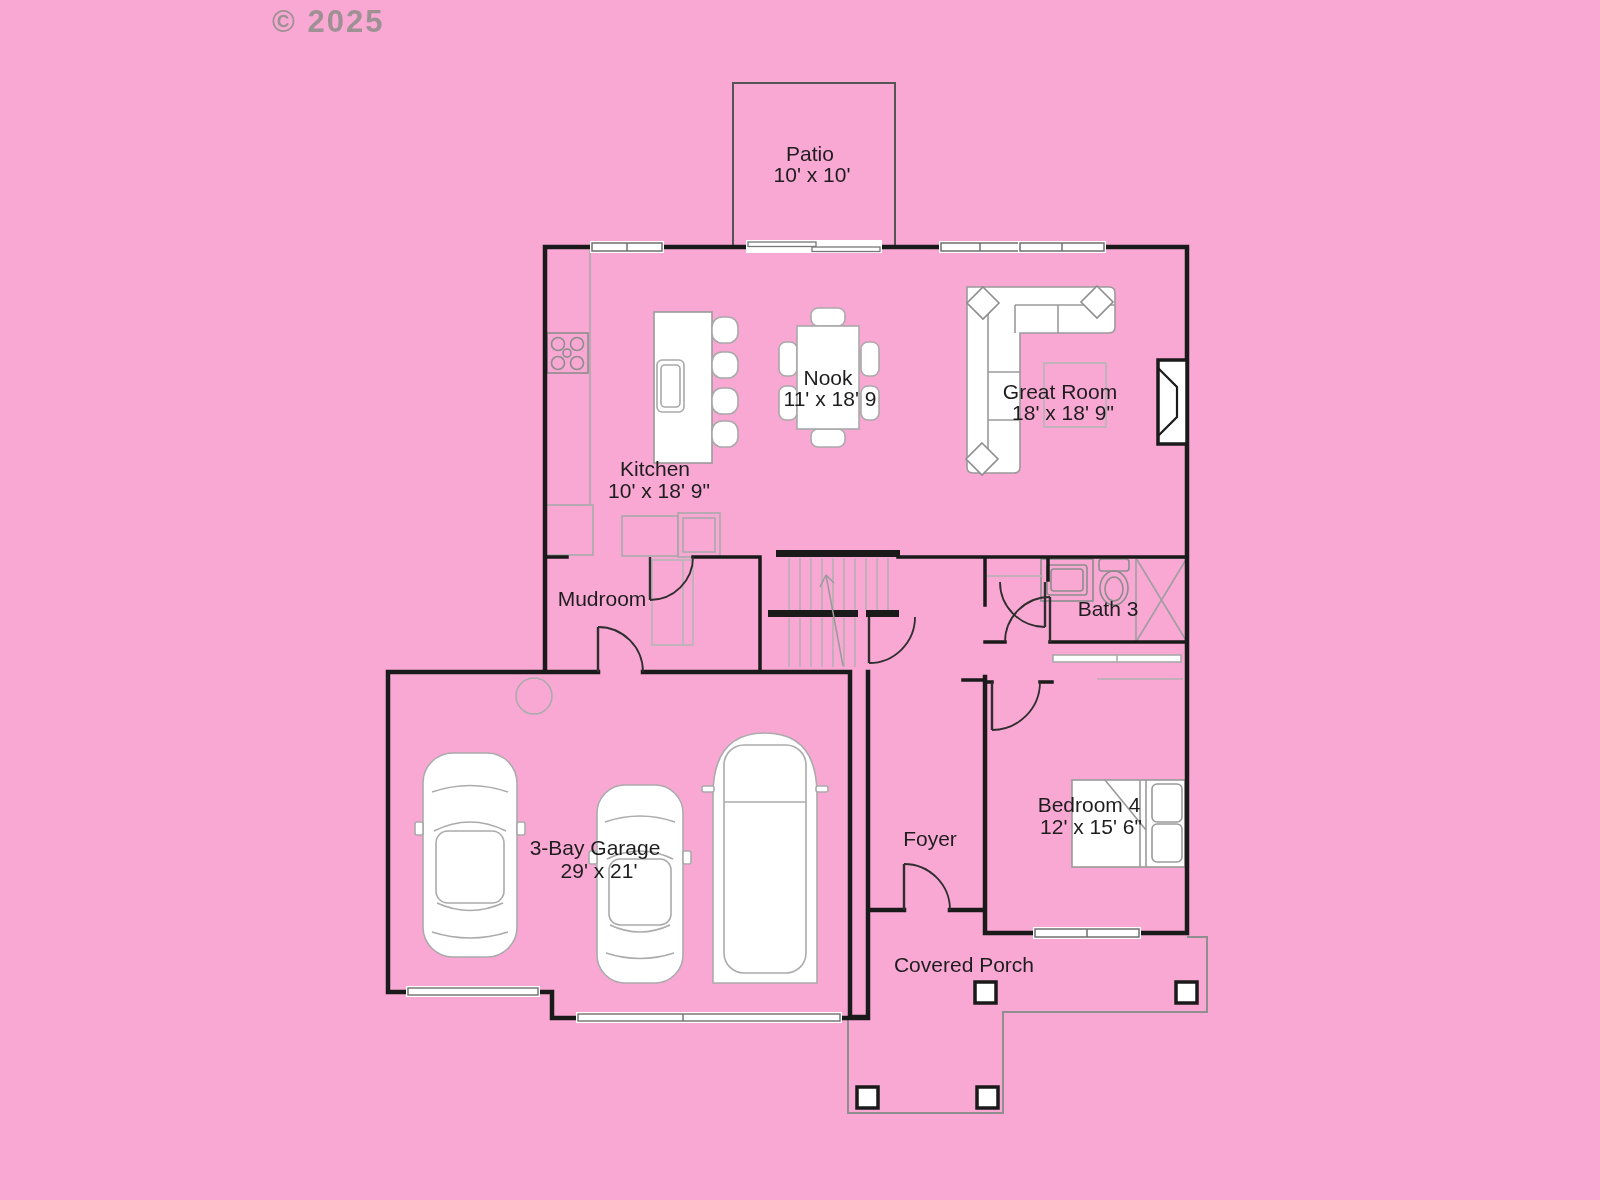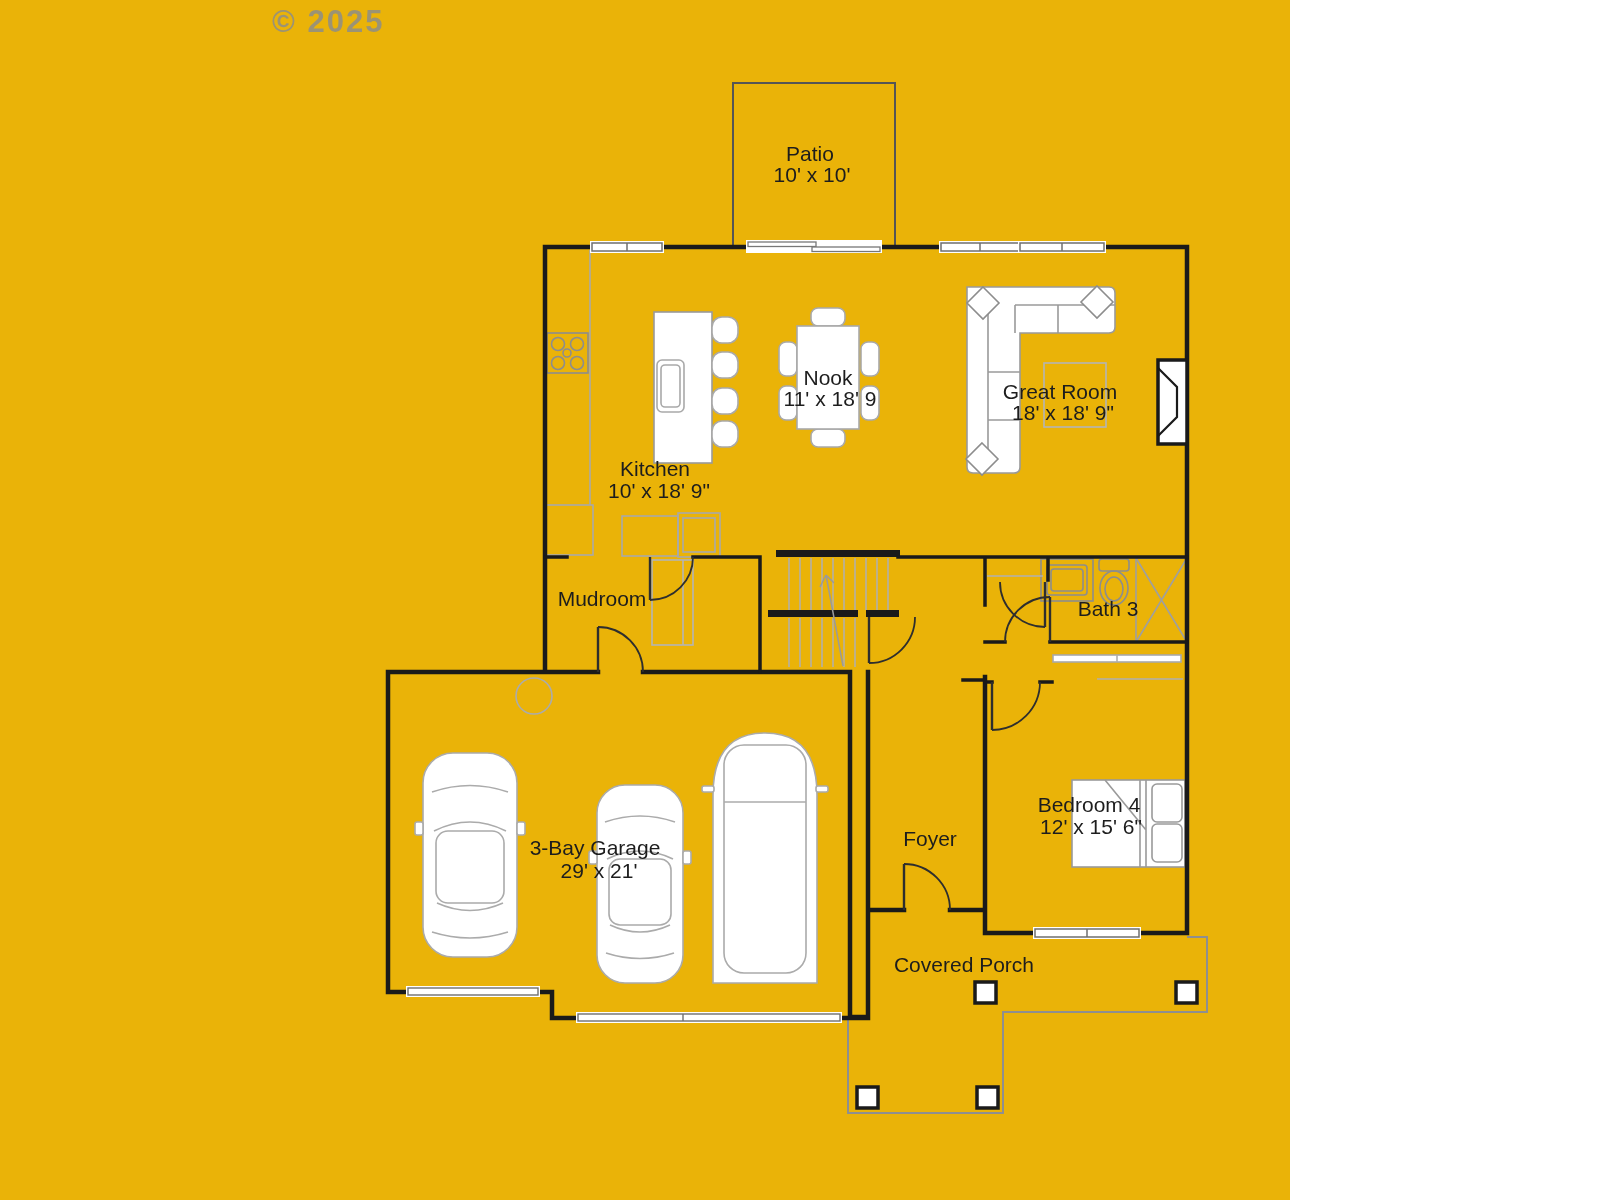--- a/index.html
+++ b/index.html
@@ -1,16 +1,16 @@
 <!DOCTYPE html>
 <html><head>
 <meta charset="utf-8">
 <style>
   html,body{margin:0;padding:0;background:#ffffff;}
-  .page{position:relative;width:1290px;height:1200px;background:#eab308;overflow:hidden;}
+  .page{position:relative;width:1600px;height:1200px;background:#f9a8d4;overflow:hidden;}
   svg{display:block;}
   text{font-family:"Liberation Sans", sans-serif;fill:#1d1d1d;}
   .room-name, .room-dims{font-size:21px;}
   .copyright{font-size:31px;font-weight:bold;fill:#8e8e88;letter-spacing:2px;opacity:.85;}
 </style>
 </head>
 <body>
 
 <div class="page">
 <svg width="1600" height="1200" viewBox="0 0 1600 1200">

